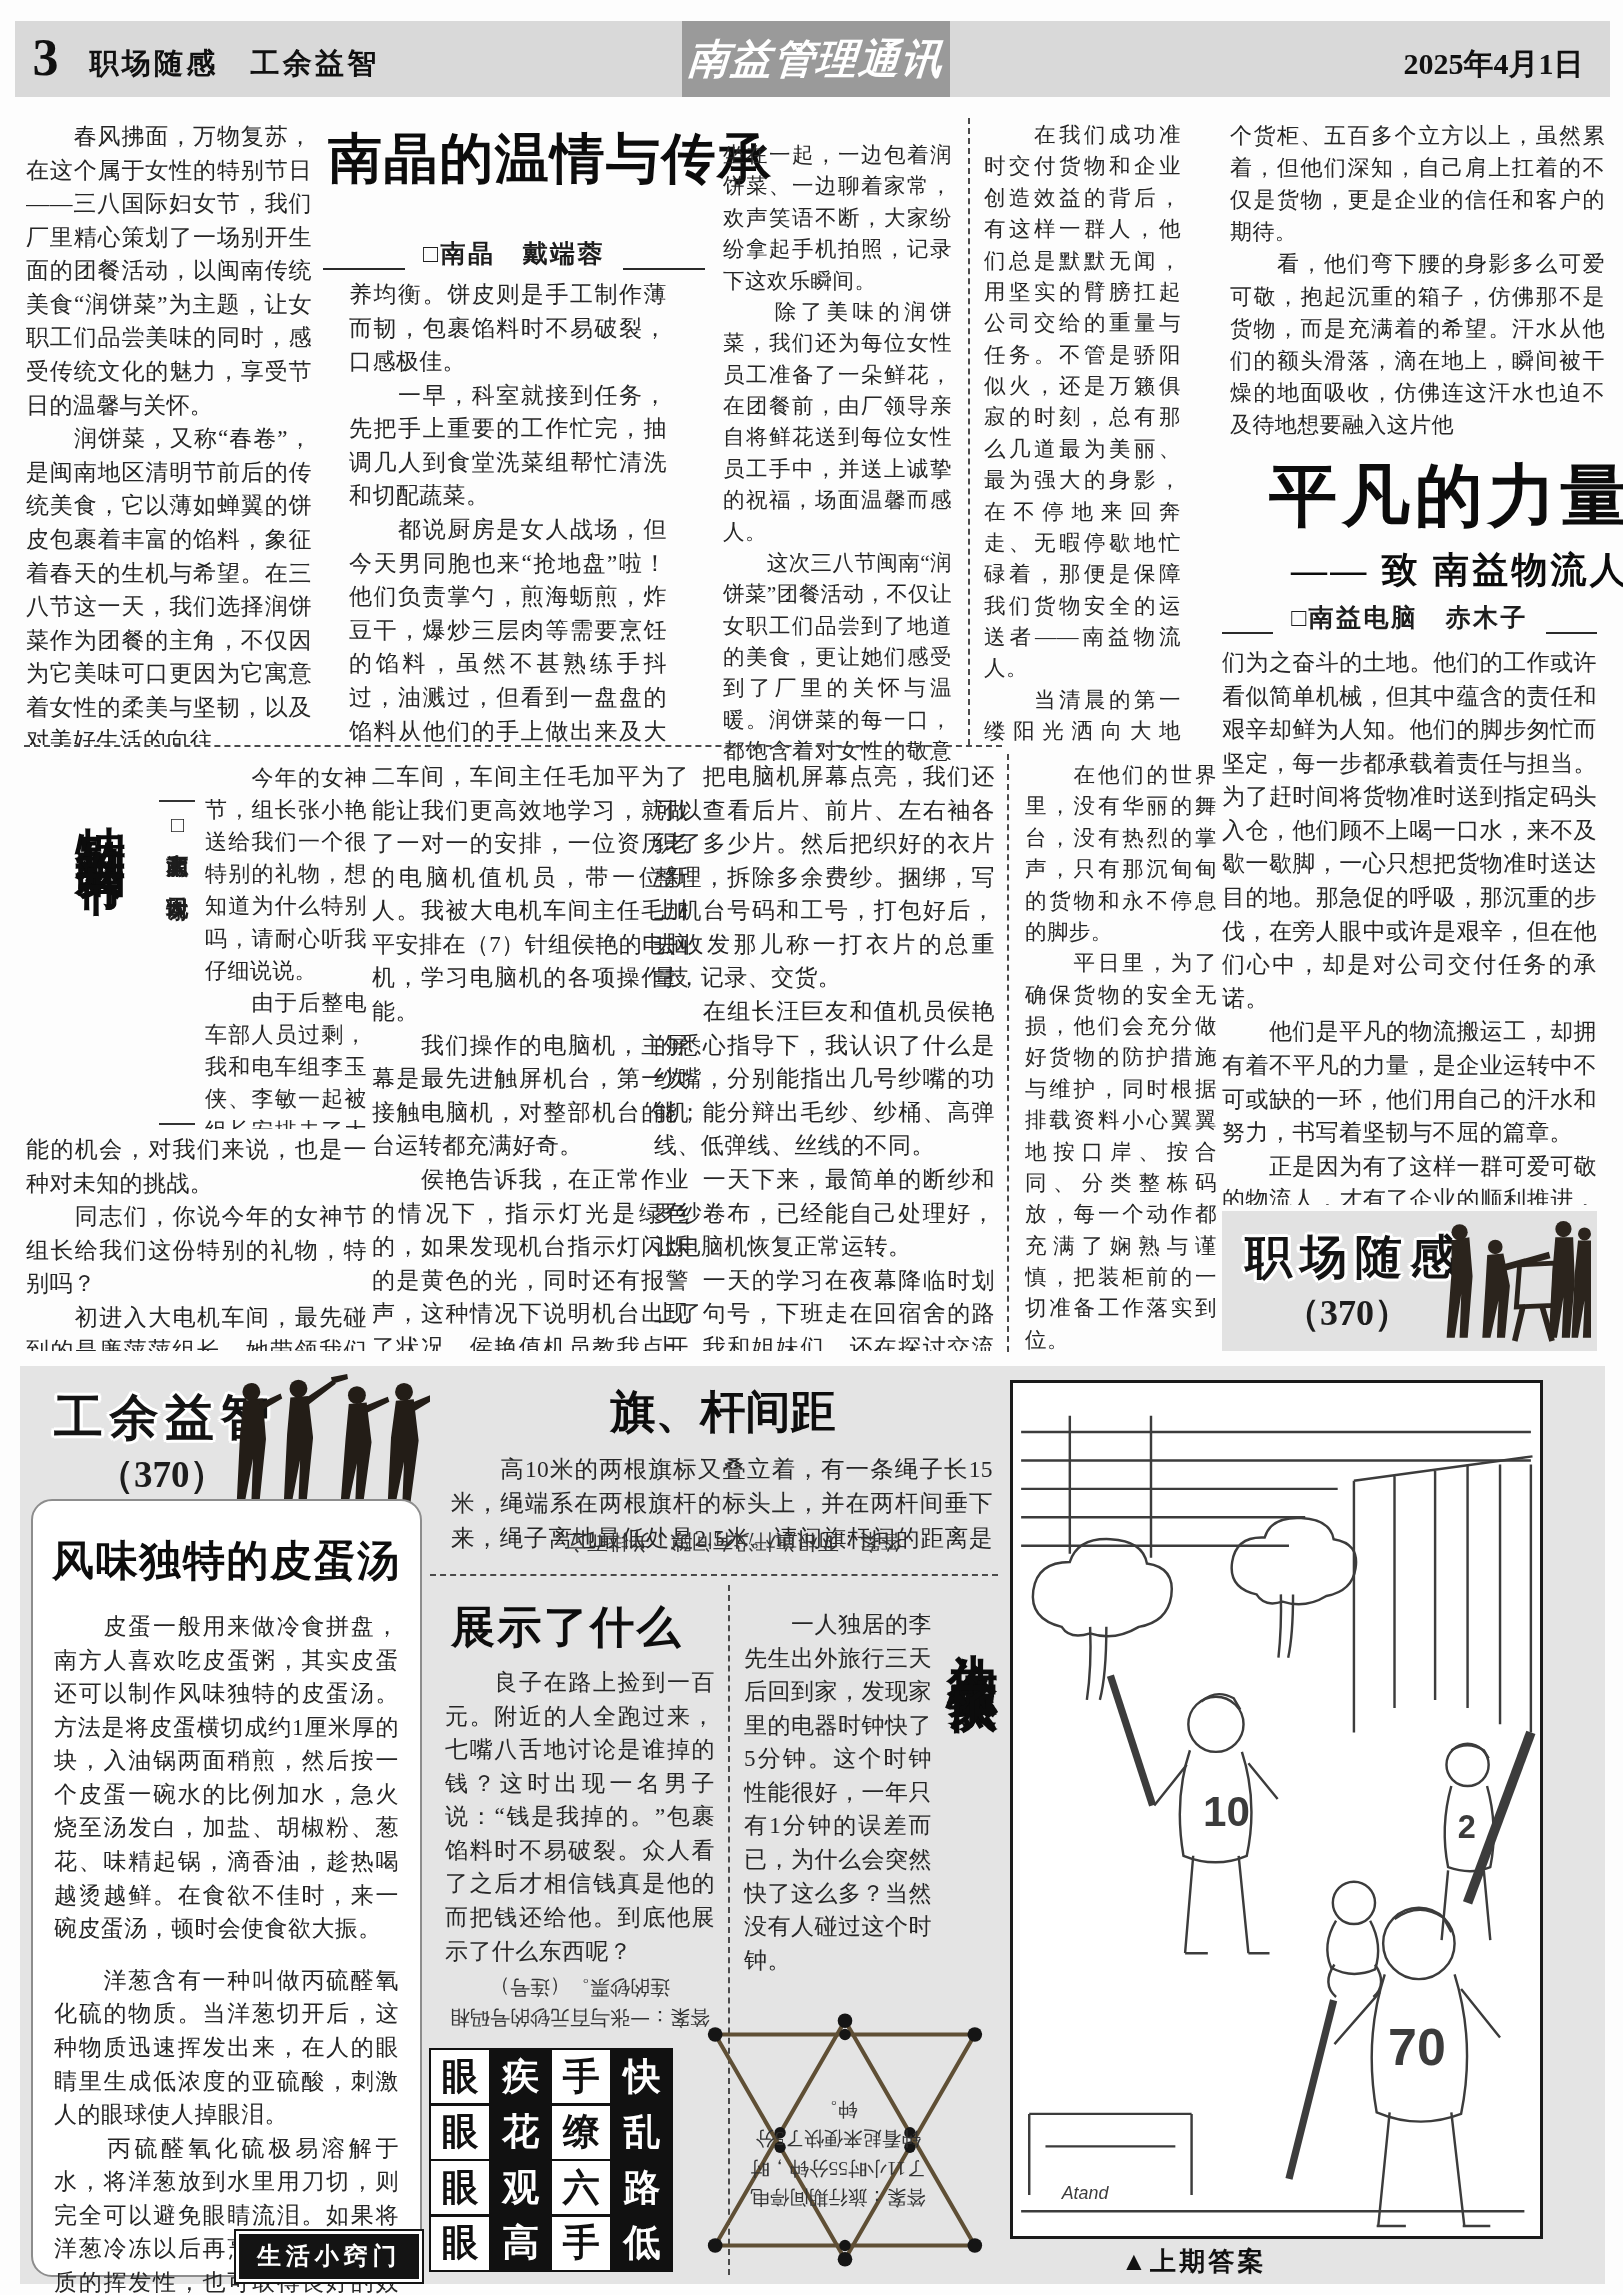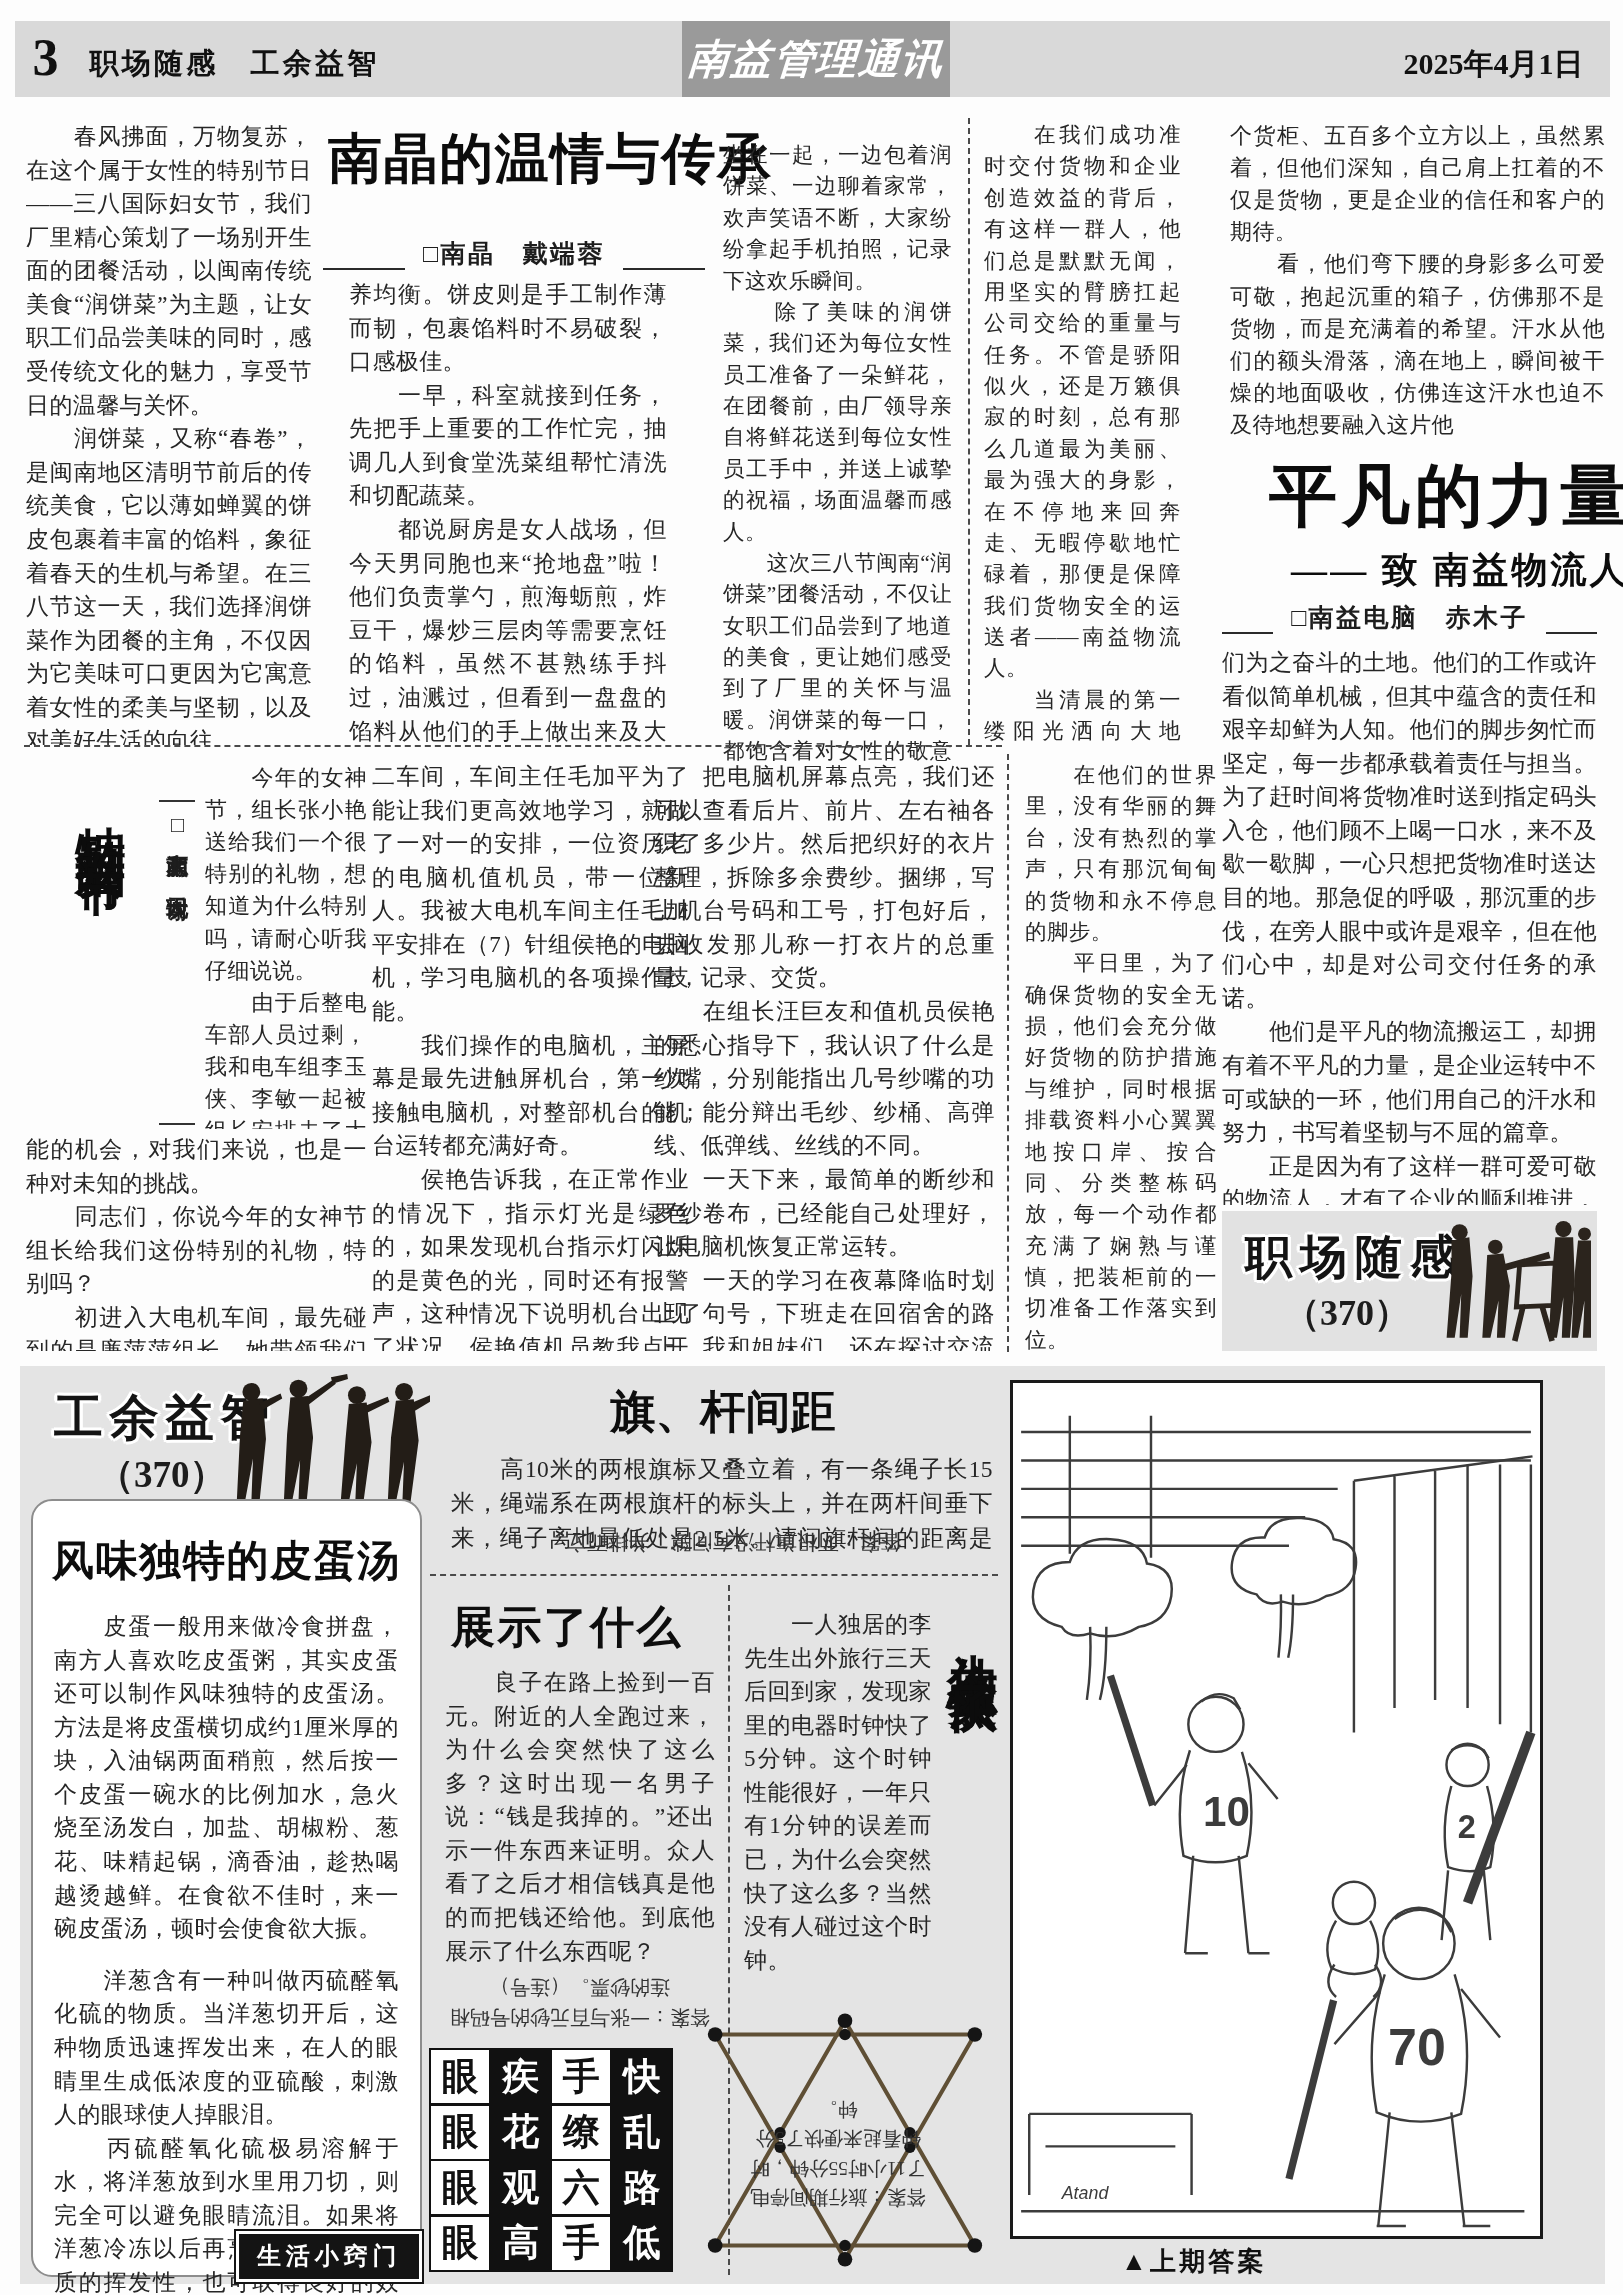--- a/index.html
+++ b/index.html
@@ -148,21 +148,21 @@
 </div>
 
 <div class="abs" style="left:455px;top:1382px;width:536px;text-align:center;font-size:45px;font-weight:bold;color:#0d0d0d;">旗、杆间距</div>
 <div class="col" style="left:451px;top:1452px;width:542px;height:104px;font-size:23.5px;">　　高10米的两根旗标又叠立着，有一条绳子长15米，绳端系在两根旗杆的标头上，并在两杆间垂下来，绳子离地最低处是2.5米。请问旗杆间的距离是多少米？</div>
 <div class="abs flip" style="left:520px;top:1528px;width:406px;text-align:center;font-size:21px;">答案：两根旗杆没有间隙，并排而立。</div>
 
 <div class="hdash" style="left:430px;top:1574px;width:568px;"></div>
 <div class="vdash" style="left:728px;top:1585px;height:690px;"></div>
 
 <div class="abs" style="left:451px;top:1598px;font-size:44px;font-weight:bold;letter-spacing:2.4px;color:#0d0d0d;">展示了什么</div>
-<div class="col" style="left:445px;top:1666px;width:270px;height:302px;font-size:23px;">　　良子在路上捡到一百元。附近的人全跑过来，为什么会突然快了这么多？这时出现一名男子说：“钱是我掉的。”还出示一件东西来证明。众人看了之后才相信钱真是他的而把钱还给他。到底他展示了什么东西呢？</div>
+<div class="col" style="left:445px;top:1666px;width:270px;height:302px;font-size:23px;">　　良子在路上捡到一百元。附近的人全跑过来，七嘴八舌地讨论是谁掉的钱？这时出现一名男子说：“钱是我掉的。”包裹馅料时不易破裂。众人看了之后才相信钱真是他的而把钱还给他。到底他展示了什么东西呢？</div>
 <div class="abs flip" style="left:445px;top:1973px;width:270px;text-align:center;font-size:20px;line-height:1.5;">答案：一张与百元钞的号码相连的钞票。（连号）</div>
 
 <div class="abs" style="left:429px;top:2048px;width:244px;height:224px;background:#111;display:grid;grid-template-columns:repeat(4,1fr);grid-template-rows:repeat(4,1fr);gap:2.4px;border:2.4px solid #111;">
   <span class="wcell" style="background:#fff;color:#111;">眼</span>
   <span class="wcell" style="background:#111;color:#fff;">疾</span>
   <span class="wcell" style="background:#fff;color:#111;">手</span>
   <span class="wcell" style="background:#111;color:#fff;">快</span>
   <span class="wcell" style="background:#fff;color:#111;">眼</span>
   <span class="wcell" style="background:#111;color:#fff;">花</span>
   <span class="wcell" style="background:#fff;color:#111;">缭</span>

